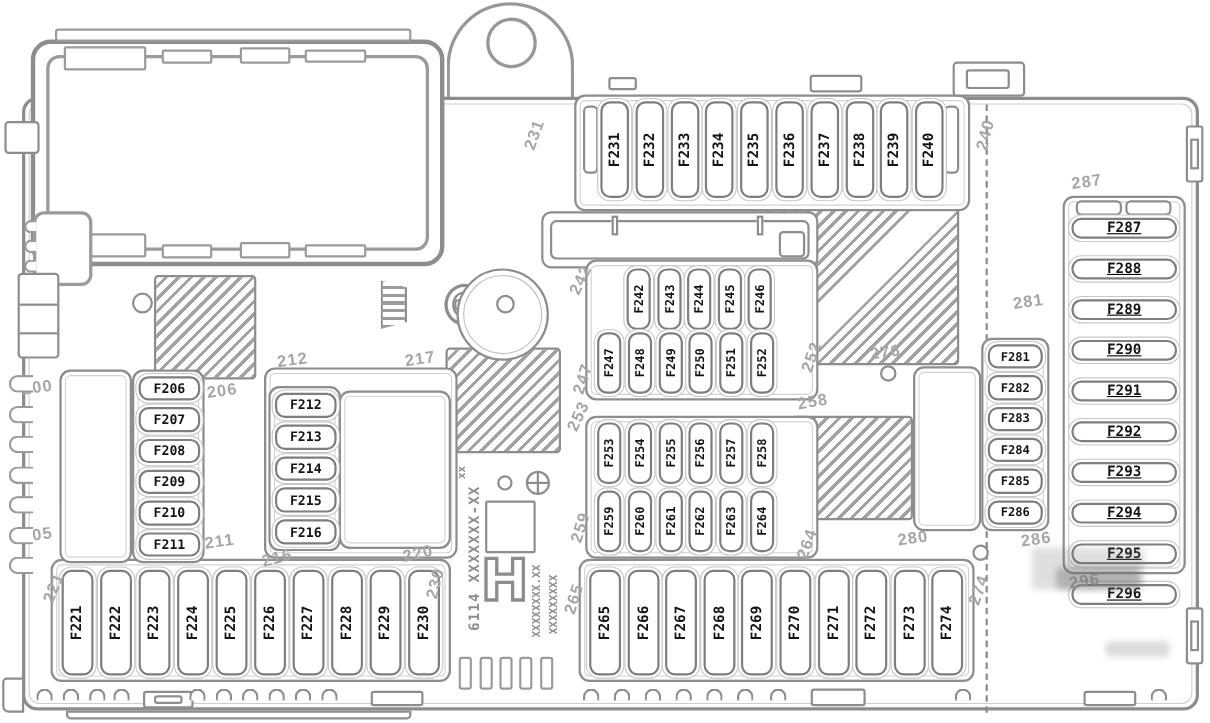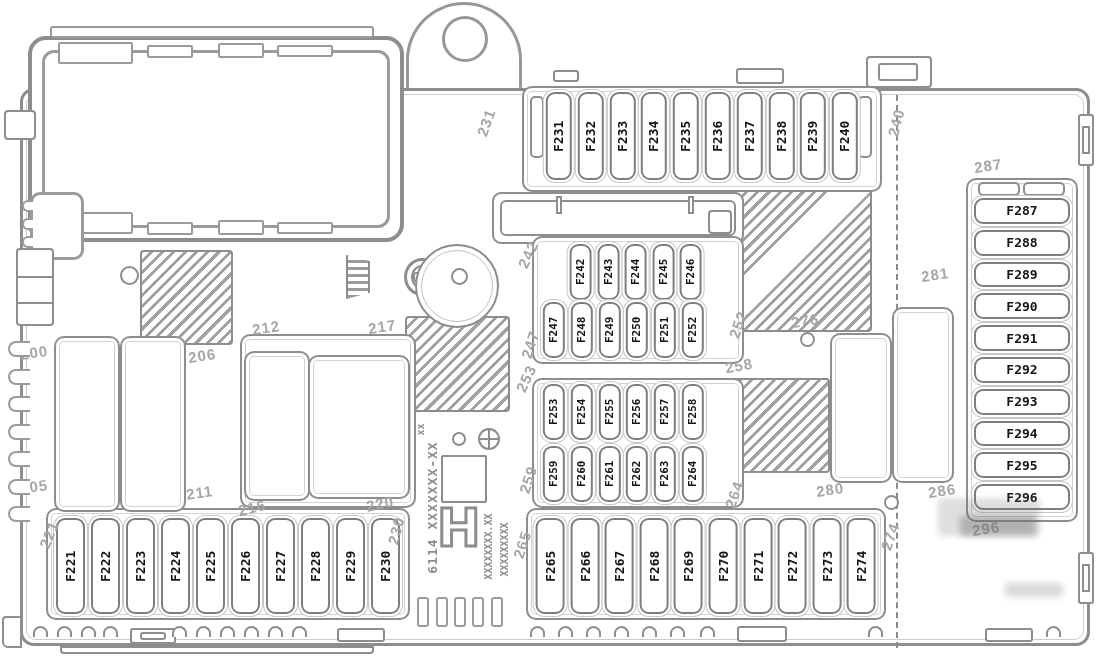--- a/index.html
+++ b/index.html
@@ -35,21 +35,21 @@
   #b253{left:543px;top:384px;width:161px;height:56px;gap:6px;font-size:11px;}
   #b259{left:543px;top:446px;width:161px;height:56px;gap:6px;font-size:11px;}
   #b221{left:56px;top:518px;width:344px;height:96px;gap:6px;font-size:13px;}
   #b265{left:536px;top:518px;width:340px;height:96px;gap:6px;font-size:13px;}
   #c200{left:62px;top:342px;width:56px;height:164px;gap:6px;font-size:12px;}
   #c206{left:126px;top:342px;width:56px;height:164px;gap:6px;font-size:12px;}
   #c212{left:250px;top:357px;width:56px;height:138px;gap:6px;font-size:12px;}
   #c217{left:314px;top:361px;width:92px;height:130px;gap:7px;font-size:12px;}
   #c276{left:836px;top:339px;width:50px;height:138px;gap:6px;font-size:11px;}
   #c281{left:898px;top:313px;width:50px;height:164px;gap:6px;font-size:11px;}
-  #c287{left:974px;top:198px;width:96px;height:312px;gap:6px;font-size:13px;}
+  #c287{left:974px;top:198px;width:96px;height:312px;gap:18px;font-size:13px;text-decoration:underline;}
   
   .hatch{border:2px solid #8d8d8d;border-radius:4px;
          background:repeating-linear-gradient(135deg,#fff 0 5px,#a2a2a2 5px 8px);}
   .whiteband{background:#fff;transform:rotate(-45deg);}
   
   .oline{border:2px solid #8d8d8d;background:#fff;}
   .circ{border:2px solid #8d8d8d;border-radius:50%;background:#fff;}
   .dash{left:896px;top:95px;width:0;height:553px;border-left:2px dashed #8a8a8a;}
   .rlabel{position:absolute;font-weight:bold;font-size:15px;color:#a6a6a6;letter-spacing:1px;white-space:nowrap;}
   .pn{position:absolute;font-family:"DejaVu Sans Mono",monospace;font-weight:bold;color:#8d8d8d;text-align:center;}
@@ -186,20 +186,43 @@
       <div class="fuse">F265</div>
       <div class="fuse">F266</div>
       <div class="fuse">F267</div>
       <div class="fuse">F268</div>
       <div class="fuse">F269</div>
       <div class="fuse">F270</div>
       <div class="fuse">F271</div>
       <div class="fuse">F272</div>
       <div class="fuse">F273</div>
       <div class="fuse">F274</div>
+    </div>
+  <div class="bank h" id="c206">
+      <div class="fuse">F206</div>
+      <div class="fuse">F207</div>
+      <div class="fuse">F208</div>
+      <div class="fuse">F209</div>
+      <div class="fuse">F210</div>
+      <div class="fuse">F211</div>
+    </div>
+  <div class="bank h" id="c212">
+      <div class="fuse">F212</div>
+      <div class="fuse">F213</div>
+      <div class="fuse">F214</div>
+      <div class="fuse">F215</div>
+      <div class="fuse">F216</div>
+    </div>
+  <div class="bank h" id="c281">
+      <div class="fuse">F281</div>
+      <div class="fuse">F282</div>
+      <div class="fuse">F283</div>
+      <div class="fuse">F284</div>
+      <div class="fuse">F285</div>
+      <div class="fuse">F286</div>
     </div>
   <div class="bank h" id="c287">
       <div class="fuse">F287</div>
       <div class="fuse">F288</div>
       <div class="fuse">F289</div>
       <div class="fuse">F290</div>
       <div class="fuse">F291</div>
       <div class="fuse">F292</div>
       <div class="fuse">F293</div>
       <div class="fuse">F294</div>

